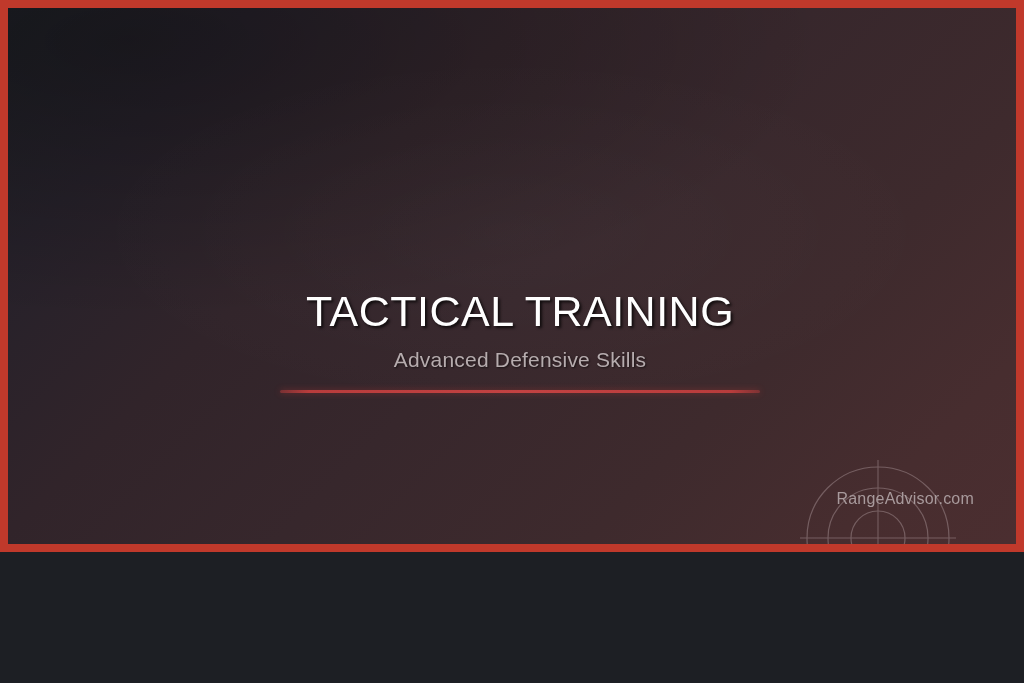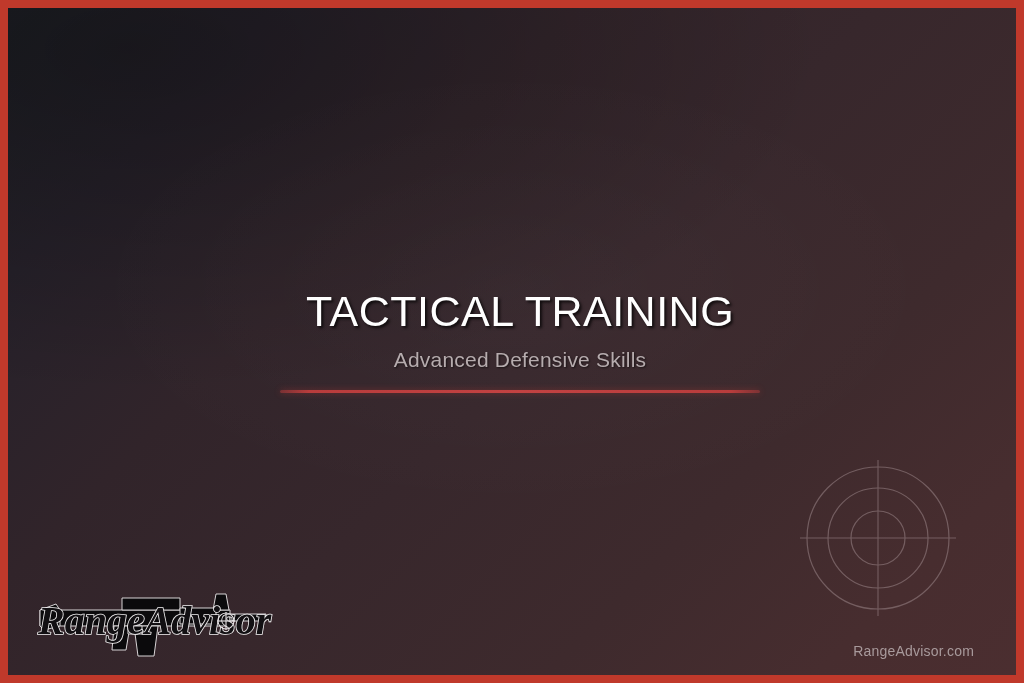--- a/index.html
+++ b/index.html
@@ -7,21 +7,21 @@
     padding: 0;
     background: #1d1f24;
   }
   body {
     font-family: "Liberation Sans", sans-serif;
   }
 
   .slide {
     position: relative;
     width: 1024px;
-    height: 683px;
+    height: 552px;
     overflow: hidden;
     box-sizing: border-box;
     border: 8px solid #c0392b;
     background: linear-gradient(135deg,
                 #1e2026 0%,
                 #26212a 16%,
                 #31242a 34%,
                 #37272c 52%,
                 #3e2a2d 72%,
                 #472d2f 88%,
@@ -102,22 +102,22 @@
     left: 22px;
     top: 556px;
     width: 248px;
     height: 100px;
   }
 
   
   .attribution {
     position: absolute;
     right: 42px;
-    bottom: 16px;
-    font-size: 14px;
+    bottom: 36px;
+    font-size: 16px;
     color: #a89a9c;
     letter-spacing: 0.2px;
   }
 </style>
 </head>
 <body>
 
 <div class="slide">
 
   <div class="sheen"></div>

